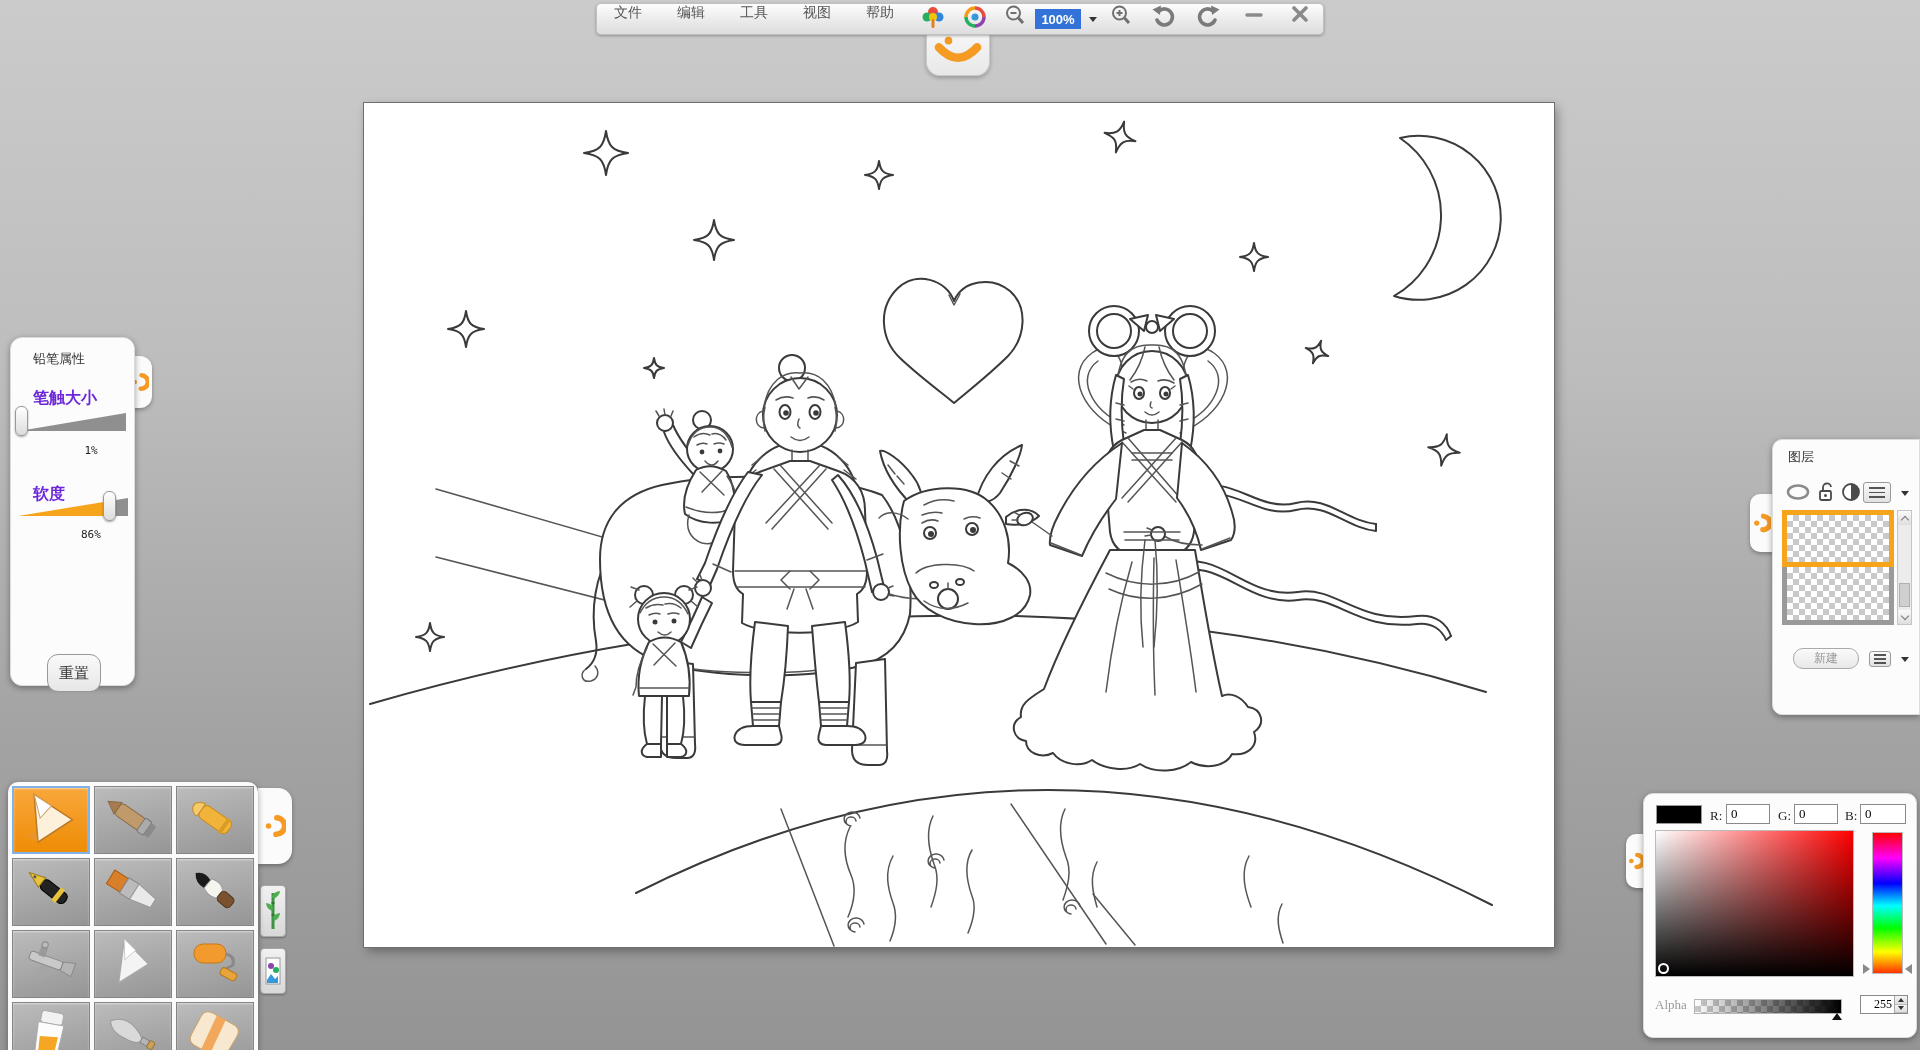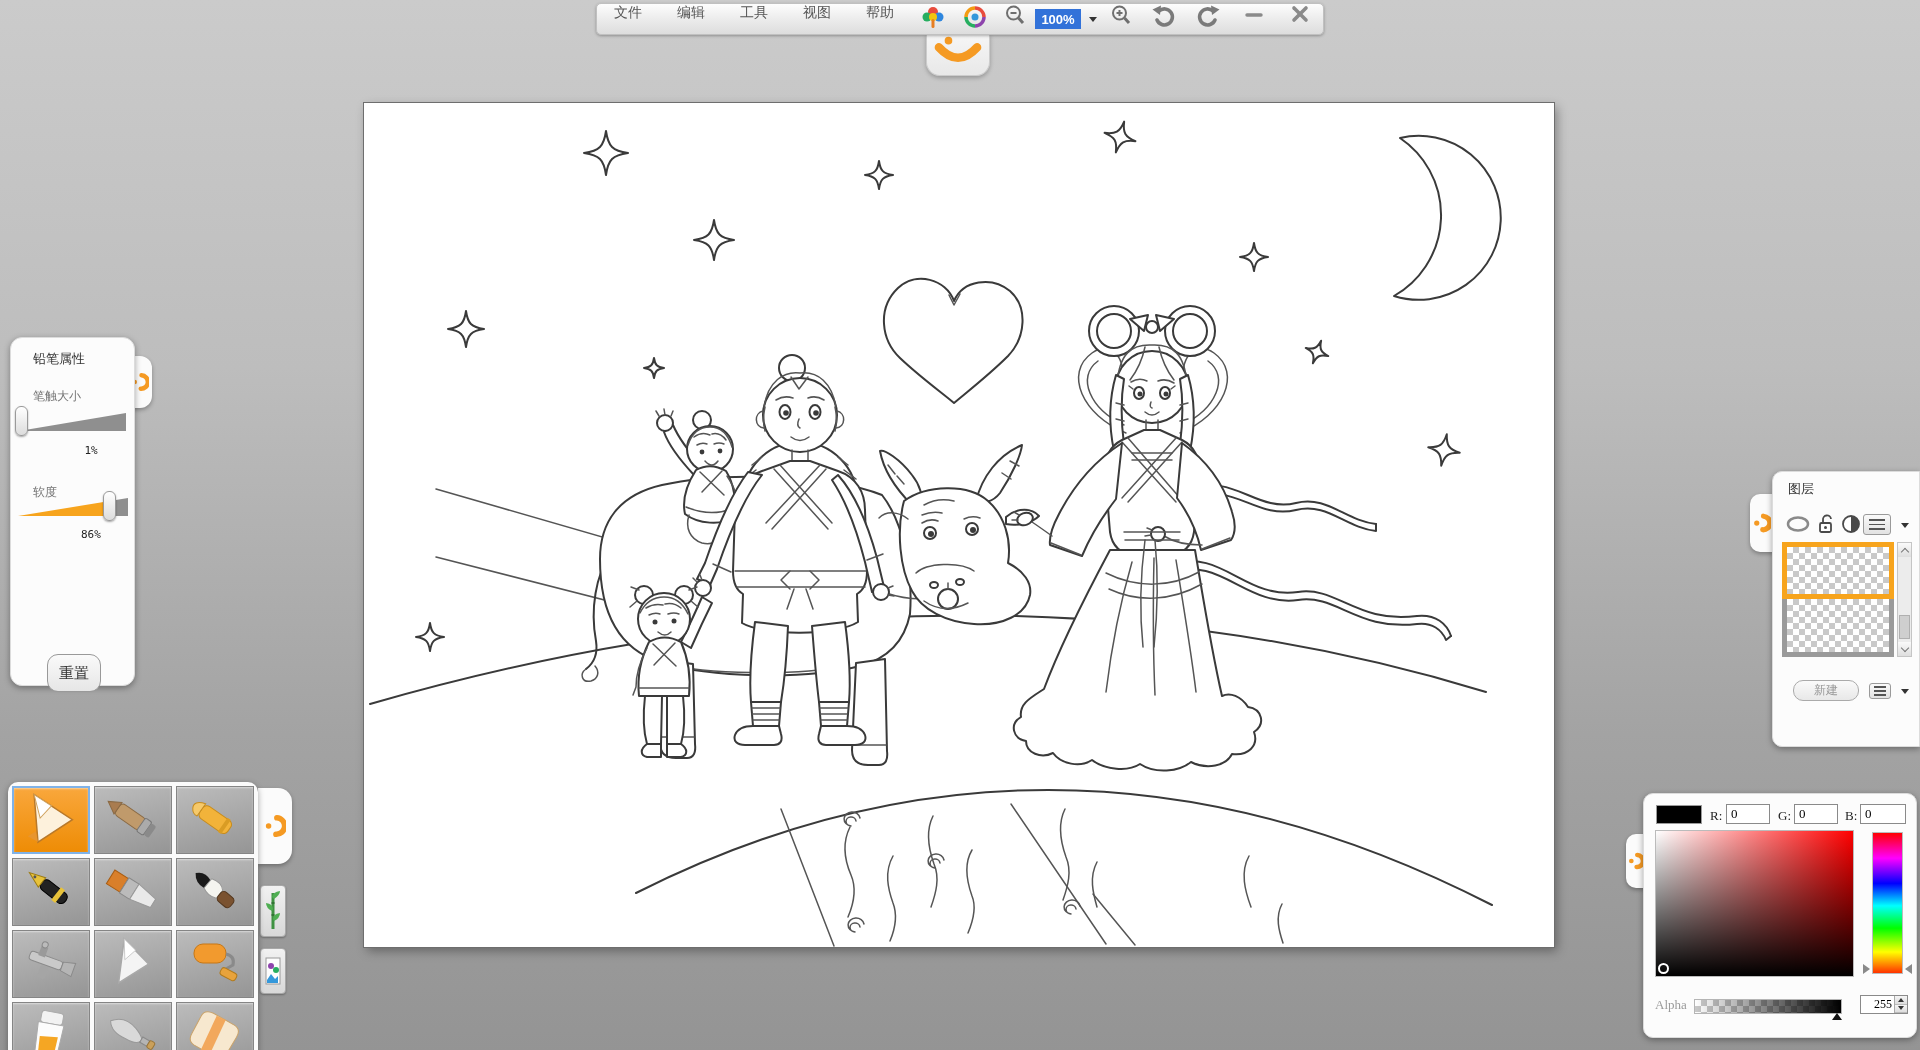--- a/index.html
+++ b/index.html
@@ -27,38 +27,38 @@
   svg.scene path,svg.scene circle,svg.scene ellipse,svg.scene line{stroke:#3a3a3a;stroke-width:2;fill:none;stroke-linecap:round;stroke-linejoin:round;}
   svg.scene .wf{fill:#ffffff;}
   svg.scene .thin{stroke-width:1.5;stroke:#555;}
   svg.scene .dot{fill:#3a3a3a;stroke:none;}
   
   .panel{position:absolute;background:#fcfcfc;border:1px solid #dcdcdc;border-radius:12px;box-shadow:0 2px 6px rgba(0,0,0,.35);}
   .handle-tab{position:absolute;background:#fbfbfb;box-shadow:0 2px 4px rgba(0,0,0,.3);display:flex;align-items:center;justify-content:center;}
   
   .pencil-panel{left:10px;top:337px;width:125px;height:349px;z-index:3;}
   .pencil-panel .title{position:absolute;left:22px;top:12px;font-size:13px;color:#333;}
-  .pencil-panel .lbl{position:absolute;font-size:12px;color:#737373;}
+  .pencil-panel .lbl{position:absolute;font-size:16px;color:#6d28d9;font-weight:bold;}
   .wedge{position:absolute;clip-path:polygon(0 100%,100% 0,100% 100%);height:18px;}
   .thumb{position:absolute;width:13px;height:30px;border-radius:6px;background:linear-gradient(#ffffff,#dcdcdc);
     border:1px solid #9a9a9a;box-shadow:0 1px 2px rgba(0,0,0,.35);}
   .pct{position:absolute;font-size:11px;color:#222;font-family:"DejaVu Sans Mono",monospace;}
   .reset-btn{position:absolute;left:36px;top:316px;width:54px;height:38px;border:1px solid #999;border-radius:11px;
     background:linear-gradient(#fafafa,#e6e6e6);font-size:15px;color:#333;display:flex;align-items:center;justify-content:center;}
   
   .palette{position:absolute;left:8px;top:782px;width:250px;height:292px;background:#fbfbfb;border-radius:10px 10px 0 0;
     box-shadow:0 2px 6px rgba(0,0,0,.35);padding:4px;display:grid;grid-template-columns:repeat(3,78px);grid-auto-rows:68px;gap:4px;z-index:3;}
   .tile{background:linear-gradient(165deg,#bcbcbc,#959595);border:1px solid #858585;box-shadow:inset 0 1px 2px rgba(255,255,255,.5);
     display:flex;align-items:center;justify-content:center;}
   .tile.selected{background:linear-gradient(#f9a73c,#ee8c05);border:2px solid #7fb2e8;}
   .palette-tab{left:258px;top:788px;width:34px;height:76px;border-radius:0 14px 14px 0;z-index:2;}
   .texture-btn{position:absolute;left:260px;width:26px;background:linear-gradient(#f2f2f2,#d8d8d8);border:1px solid #a8a8a8;
     border-radius:4px;box-shadow:0 1px 2px rgba(0,0,0,.3);display:flex;align-items:center;justify-content:center;z-index:2;}
   
-  .layers-panel{left:1772px;top:471px;width:148px;height:276px;border-radius:10px 0 0 10px;z-index:3;}
+  .layers-panel{left:1772px;top:439px;width:148px;height:276px;border-radius:10px 0 0 10px;z-index:3;}
   .layers-panel .title{position:absolute;left:15px;top:8px;font-size:13px;color:#333;}
   .layers-tab{left:1750px;top:494px;width:24px;height:58px;border-radius:10px 0 0 10px;z-index:2;}
   .licon{position:absolute;top:42px;}
   .lmenu-btn{position:absolute;left:90px;top:42px;width:28px;height:21px;border:1px solid #9a9a9a;border-radius:3px;
     background:linear-gradient(#fafafa,#e2e2e2);display:flex;flex-direction:column;justify-content:center;gap:3px;padding:0 5px;}
   .lmenu-btn i,.lmenu2 i{display:block;height:1.5px;background:#555;}
   .checker{background-color:#fff;background-image:linear-gradient(45deg,#c9c9c9 25%,transparent 25%,transparent 75%,#c9c9c9 75%),
     linear-gradient(45deg,#c9c9c9 25%,transparent 25%,transparent 75%,#c9c9c9 75%);background-size:12px 12px;background-position:0 0,6px 6px;}
   .layer-list{position:absolute;left:9px;top:70px;width:112px;height:115px;}
   .layer-row{position:absolute;left:0;width:112px;height:57px;}

